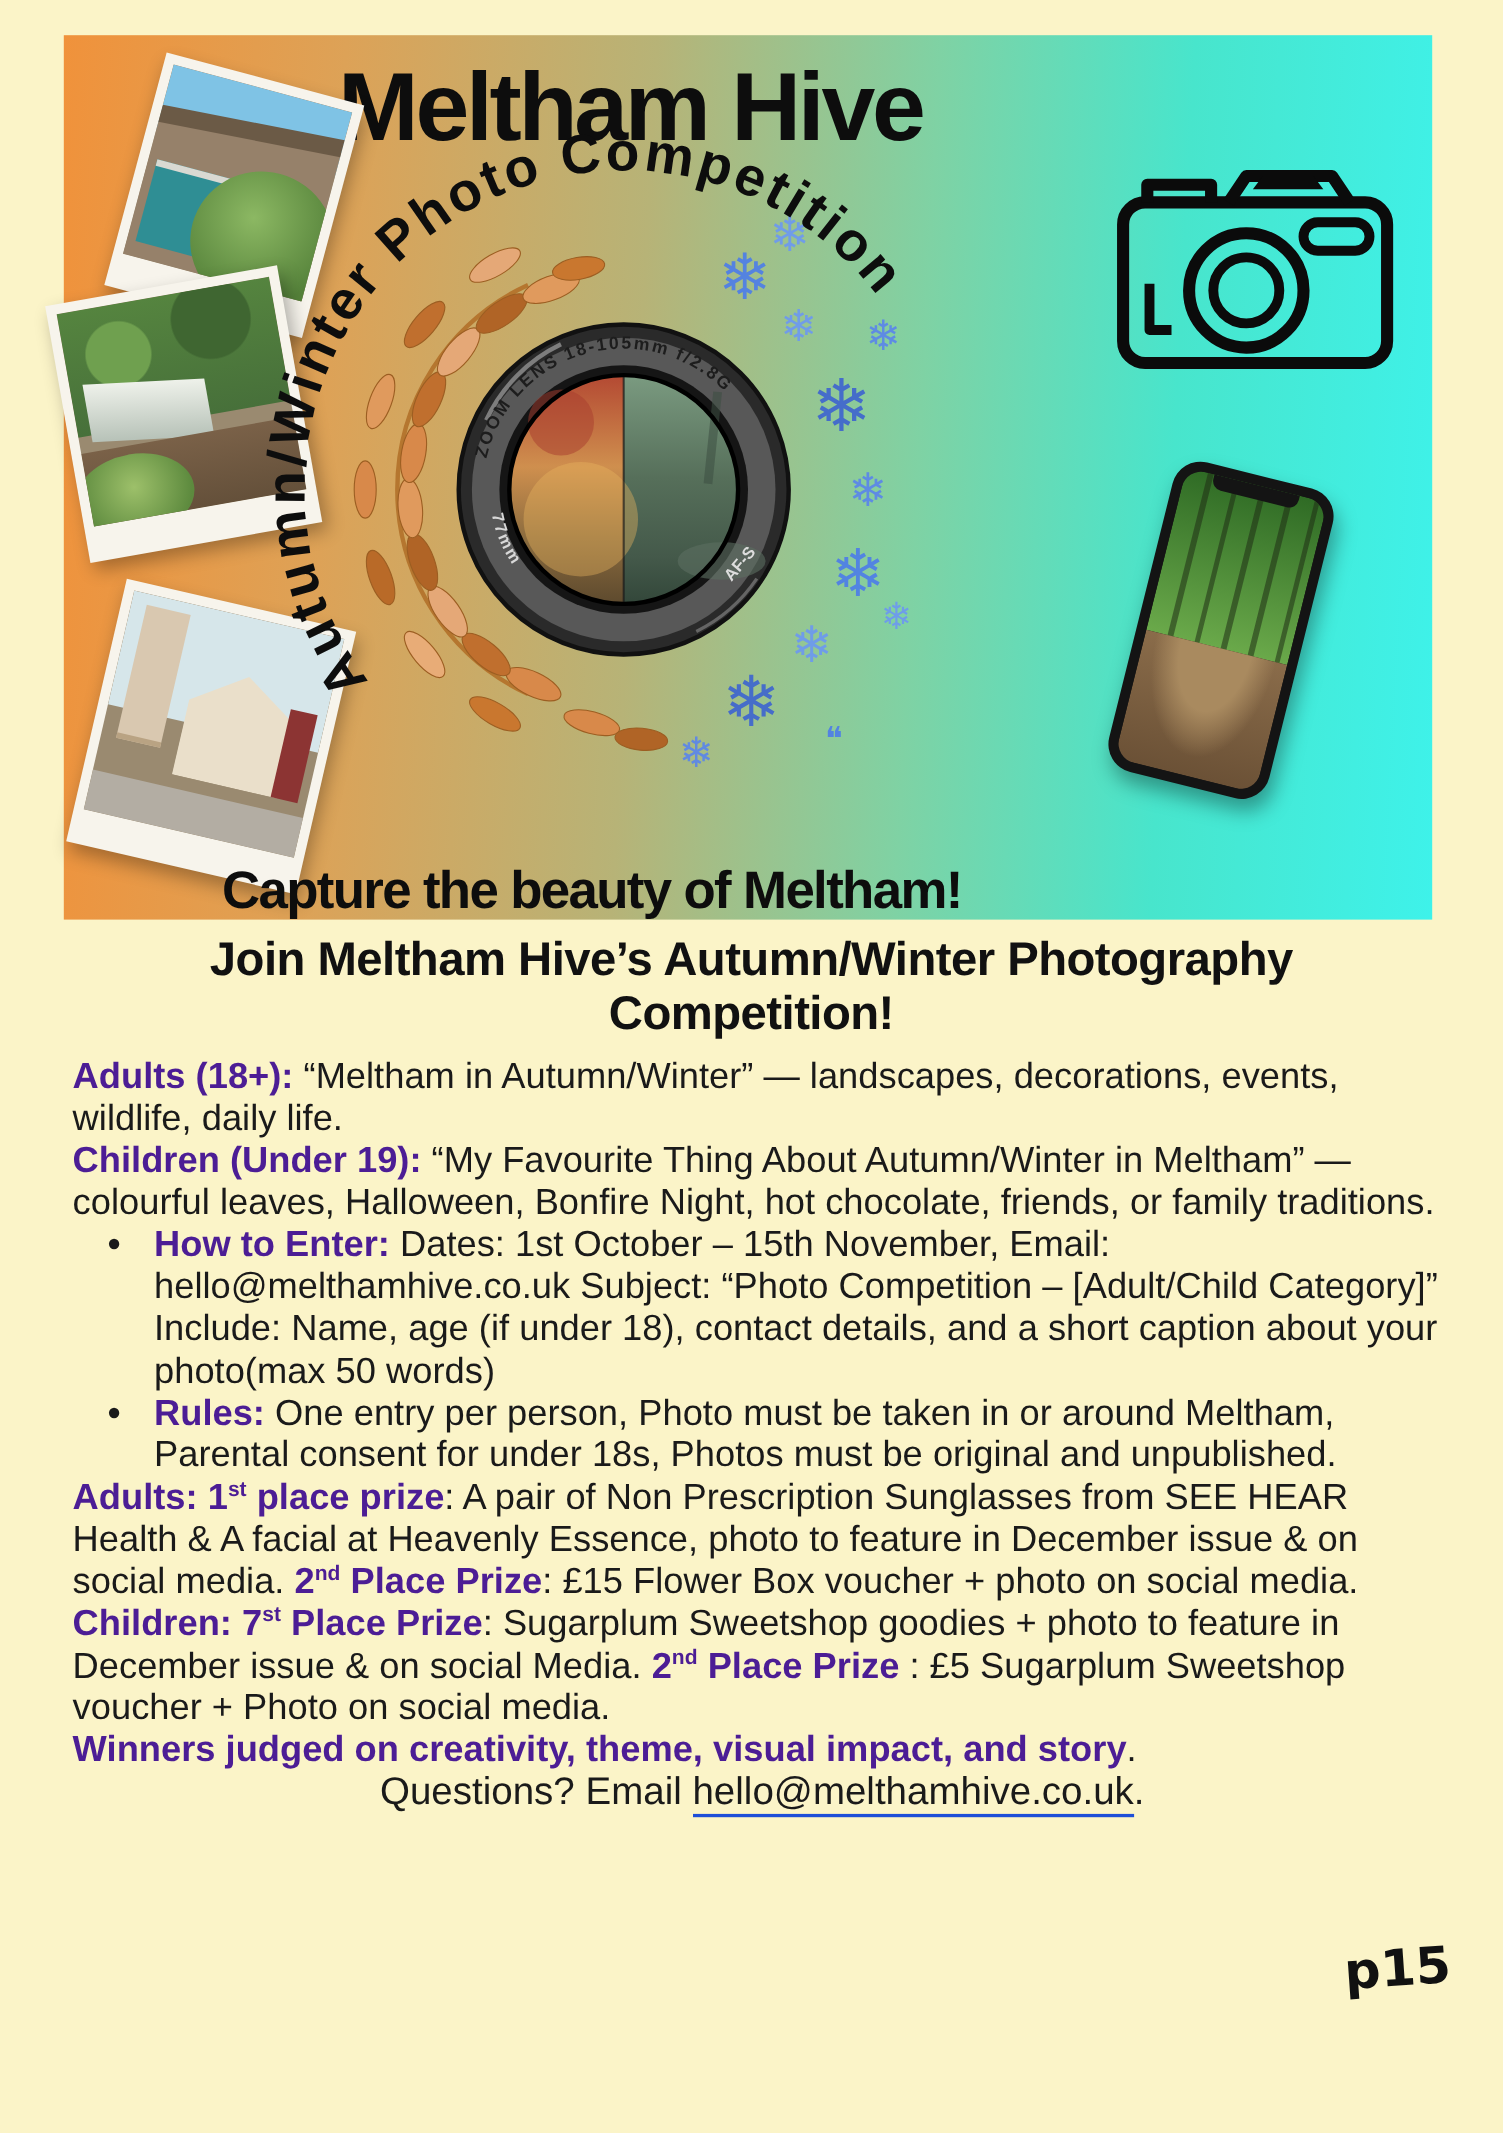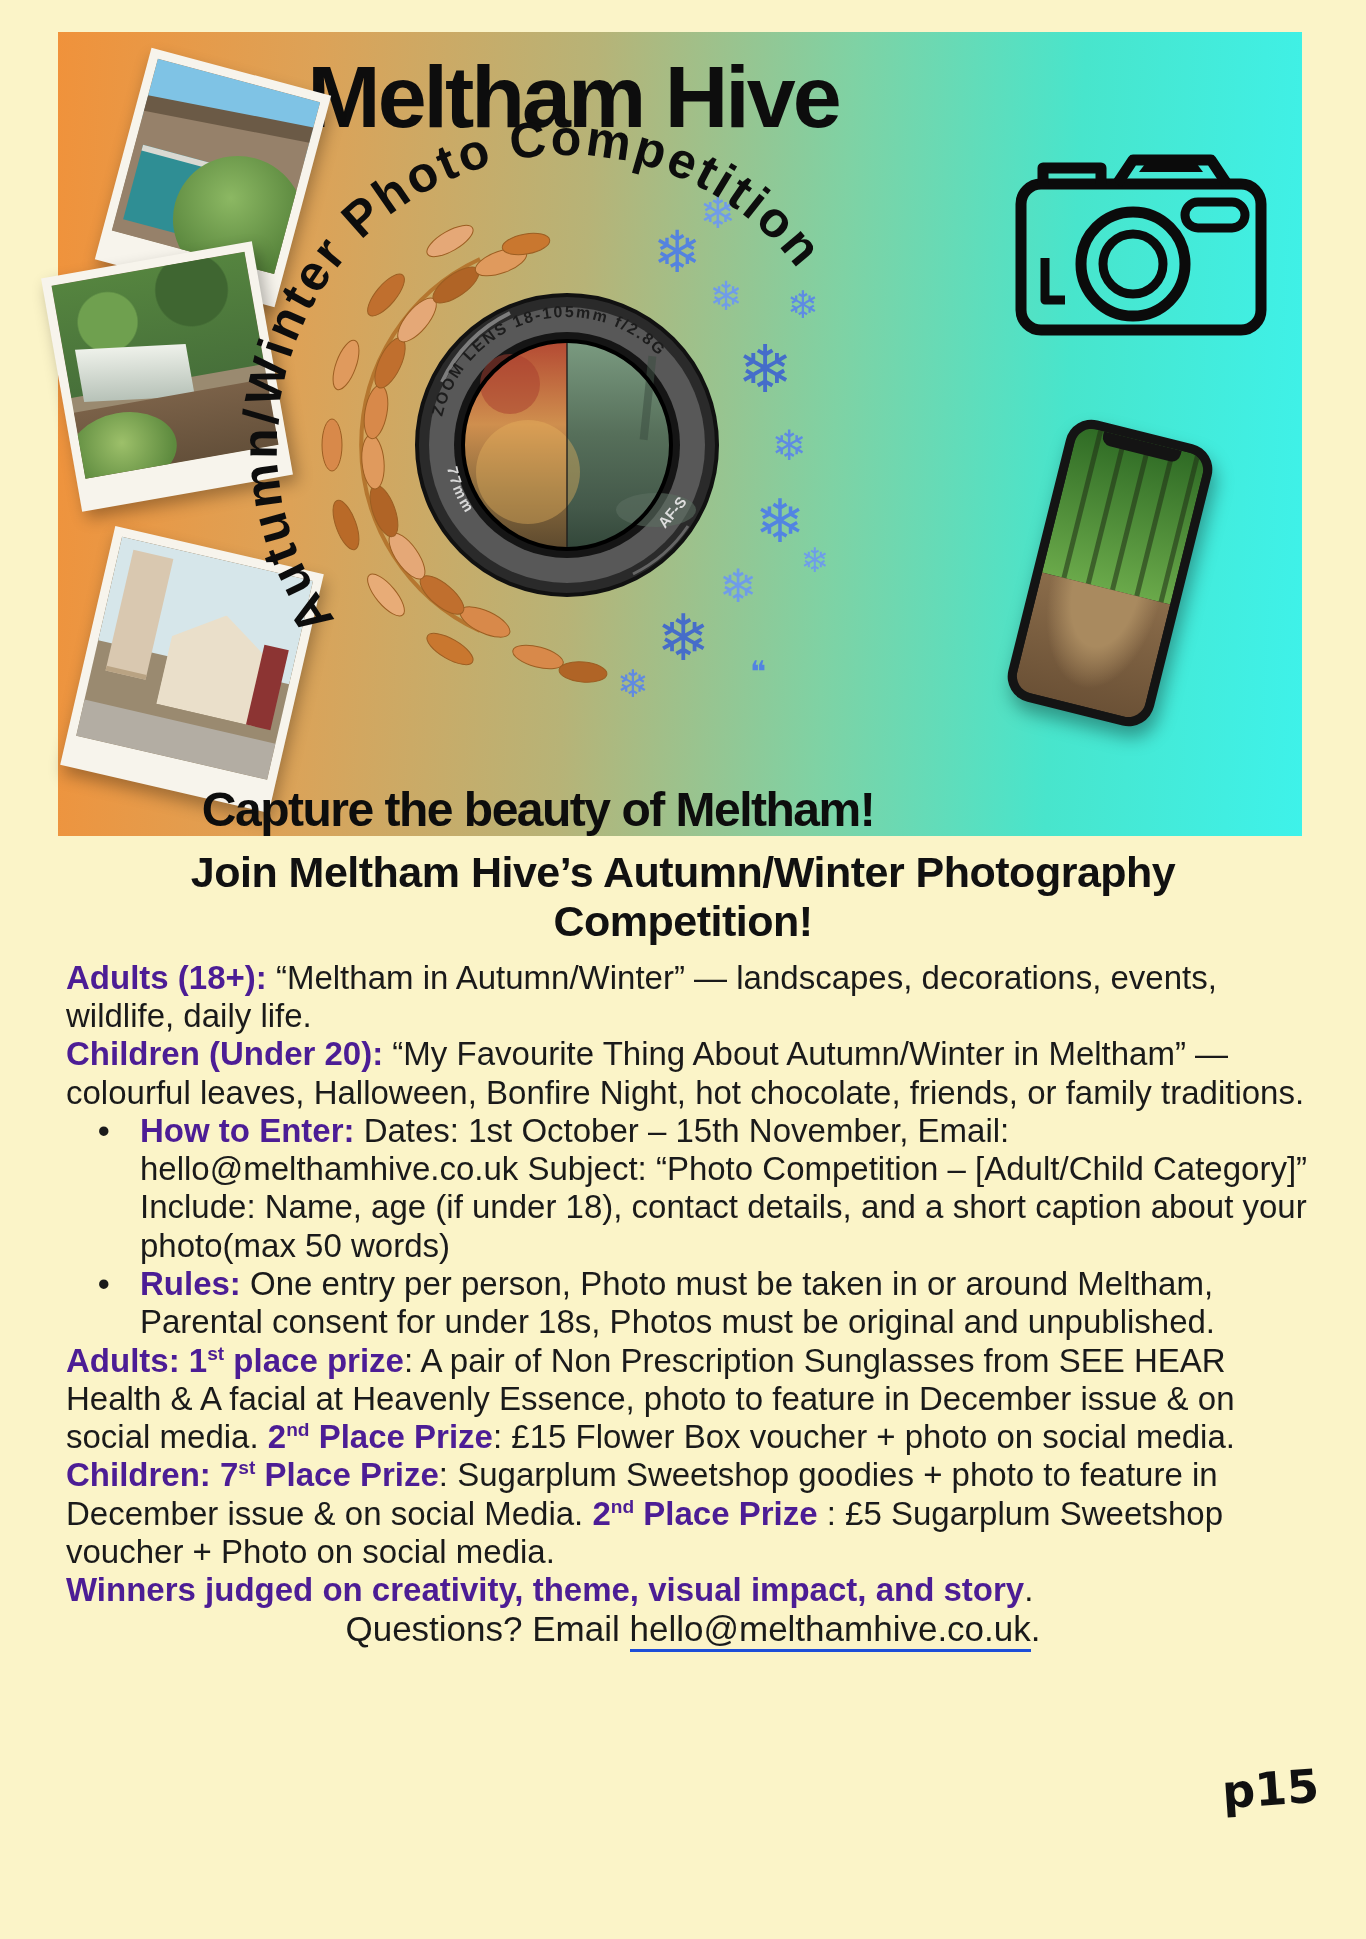--- a/index.html
+++ b/index.html
@@ -228,21 +228,21 @@
     </svg>
 
     <div class="tagline">Capture the beauty of Meltham!</div>
   </div>
 
   <div class="content">
     <h2 class="intro-heading">Join Meltham Hive’s Autumn/Winter Photography Competition!</h2>
 
     <div class="bodytext">
       <p><b>Adults (18+):</b><span> “Meltham in Autumn/Winter” — landscapes, decorations, events, wildlife, daily life.</span></p>
-      <p><b>Children (Under 20):</b><span> “My Favourite Thing About Autumn/Winter in Meltham” — colourful leaves, Halloween, Bonfire Night, hot chocolate, friends, or family traditions.</span></p>
+      <p><b>Children (Under 19):</b><span> “My Favourite Thing About Autumn/Winter in Meltham” — colourful leaves, Halloween, Bonfire Night, hot chocolate, friends, or family traditions.</span></p>
 
       <ul class="bullets">
         <li><b>How to Enter:</b><span> Dates: 1st October – 15th November, Email: hello@melthamhive.co.uk Subject: “Photo Competition – [Adult/Child Category]” Include: Name, age (if under 18), contact details, and a short caption  about your photo(max 50 words)</span></li>
         <li><b>Rules:</b><span> One entry per person, Photo must be taken in or around Meltham, Parental consent for under 18s, Photos must be original and unpublished.</span></li>
       </ul>
 
 
       <p><b>Adults:  1</b><sup><b>st</b></sup><b> place prize</b><span>: A pair of Non Prescription Sunglasses  from SEE HEAR Health &amp; A facial at Heavenly Essence, photo to feature in December issue &amp; on social media. </span><b>2</b><sup><b>nd</b></sup><b> Place Prize</b><span>: £15 Flower Box voucher + photo on social media.</span></p>
 
       <p><b>Children:  7</b><sup><b>st</b></sup><b> Place Prize</b><span>: Sugarplum Sweetshop goodies + photo to feature in December issue &amp; on social Media. </span><b>2</b><sup><b>nd</b></sup><b> Place Prize</b><span> : £5 Sugarplum Sweetshop voucher + Photo on social media.</span></p>

